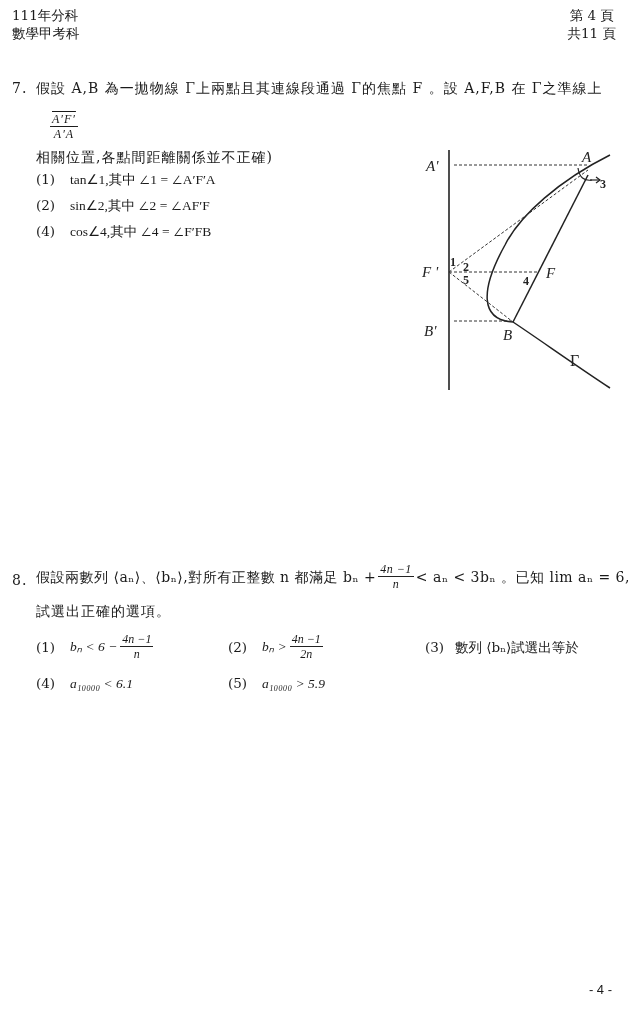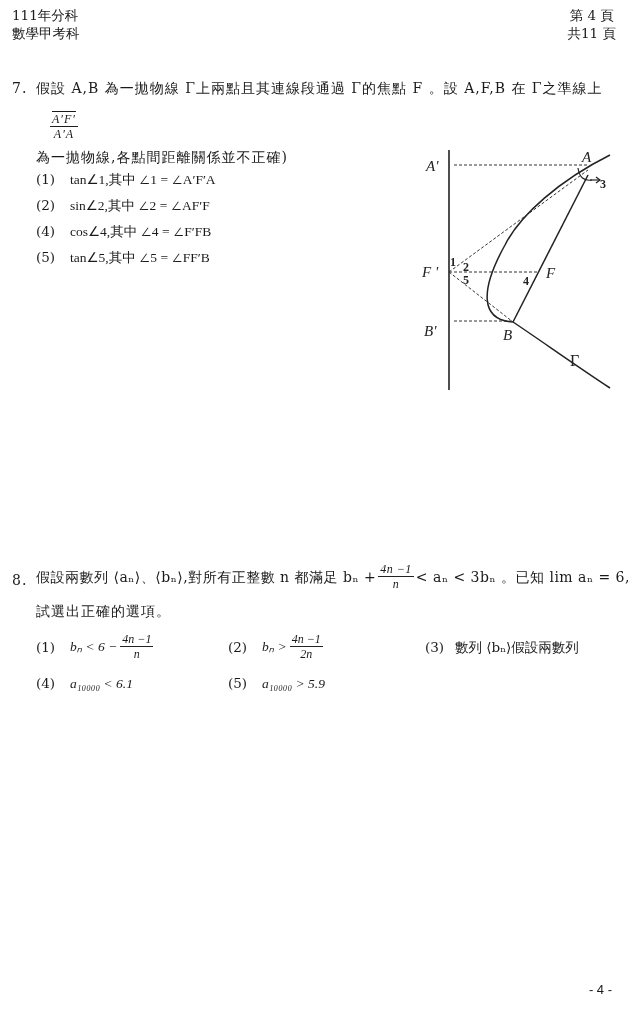--- a/index.html
+++ b/index.html
@@ -29,34 +29,31 @@
 </div>
 
 <div class="abs q" style="left:12px; top:78px;">7.</div>
 <div class="abs q" style="left:36px; top:78px;">假設 A,B 為一拋物線 Γ上兩點且其連線段通過 Γ的焦點 F 。設 A,F,B 在 Γ之準線上</div>
 <div class="abs q" style="left:36px; top:112px; display:flex; align-items:center;">
   <span class="frac" style="margin:0 2px;">
     <span class="num overline">A′F′</span>
     <span class="den overline">A′A</span>
   </span>
 </div>
-<div class="abs q" style="left:36px; top:147px;">為一拋物線,各點間距離關係並不正確)</div>
+<div class="abs q" style="left:36px; top:147px;">相關位置,各點間距離關係並不正確)</div>
 
 <div class="abs" style="left:36px; top:170px;">
   <div class="opt" style="height:26px;">
     <span style="display:inline-block; width:34px;">(1)</span><span class="rm">tan∠1,其中 ∠1 = ∠A′F′A</span>
   </div>
   <div class="opt" style="height:26px;">
     <span style="display:inline-block; width:34px;">(2)</span><span class="rm">sin∠2,其中 ∠2 = ∠AF′F</span>
   </div>
   <div class="opt" style="height:26px;">
     <span style="display:inline-block; width:34px;">(4)</span><span class="rm">cos∠4,其中 ∠4 = ∠F′FB</span>
-  </div>
-  <div class="opt" style="height:26px;">
-    <span style="display:inline-block; width:34px;">(5)</span><span class="rm">tan∠5,其中 ∠5 = ∠FF′B</span>
   </div>
 </div>
 
 <svg class="abs" style="left:410px; top:140px;" width="224" height="260" viewBox="0 0 224 260">
 
   <line x1="39" y1="10" x2="39" y2="250" stroke="#222" stroke-width="1.6"></line>
 
   <path d="M200 15 C 150 40, 110 75, 95 105 C 70 150, 70 180, 103 182 C 130 200, 165 225, 200 248" fill="none" stroke="#222" stroke-width="1.5"></path>
 
   <line x1="178" y1="35" x2="103" y2="182" stroke="#222" stroke-width="1.5"></line>
@@ -112,21 +109,21 @@
 </div>
 <div class="abs opt" style="left:228px; top:632px; display:flex; align-items:center;">
   <span style="display:inline-block; width:34px;">(2)</span>
   <span class="math">bₙ &gt;</span>
   <span class="frac" style="margin-left:3px;">
     <span class="num">4n −1</span>
     <span class="den">2n</span>
   </span>
 </div>
 <div class="abs opt" style="left:425px; top:638px;">
-  <span style="display:inline-block; width:30px;">(3)</span><span>數列 ⟨bₙ⟩假設兩數列</span>
+  <span style="display:inline-block; width:30px;">(3)</span><span>數列 ⟨bₙ⟩試選出等於</span>
 </div>
 <div class="abs opt" style="left:36px; top:674px;">
   <span style="display:inline-block; width:34px;">(4)</span><span class="math">a₁₀₀₀₀ &lt; 6.1</span>
 </div>
 <div class="abs opt" style="left:228px; top:674px;">
   <span style="display:inline-block; width:34px;">(5)</span><span class="math">a₁₀₀₀₀ &gt; 5.9</span>
 </div>
 
 <div class="abs" style="right:22px; top:982px; font-family:'Liberation Sans', sans-serif; font-size:13px;">- 4 -</div>
 

